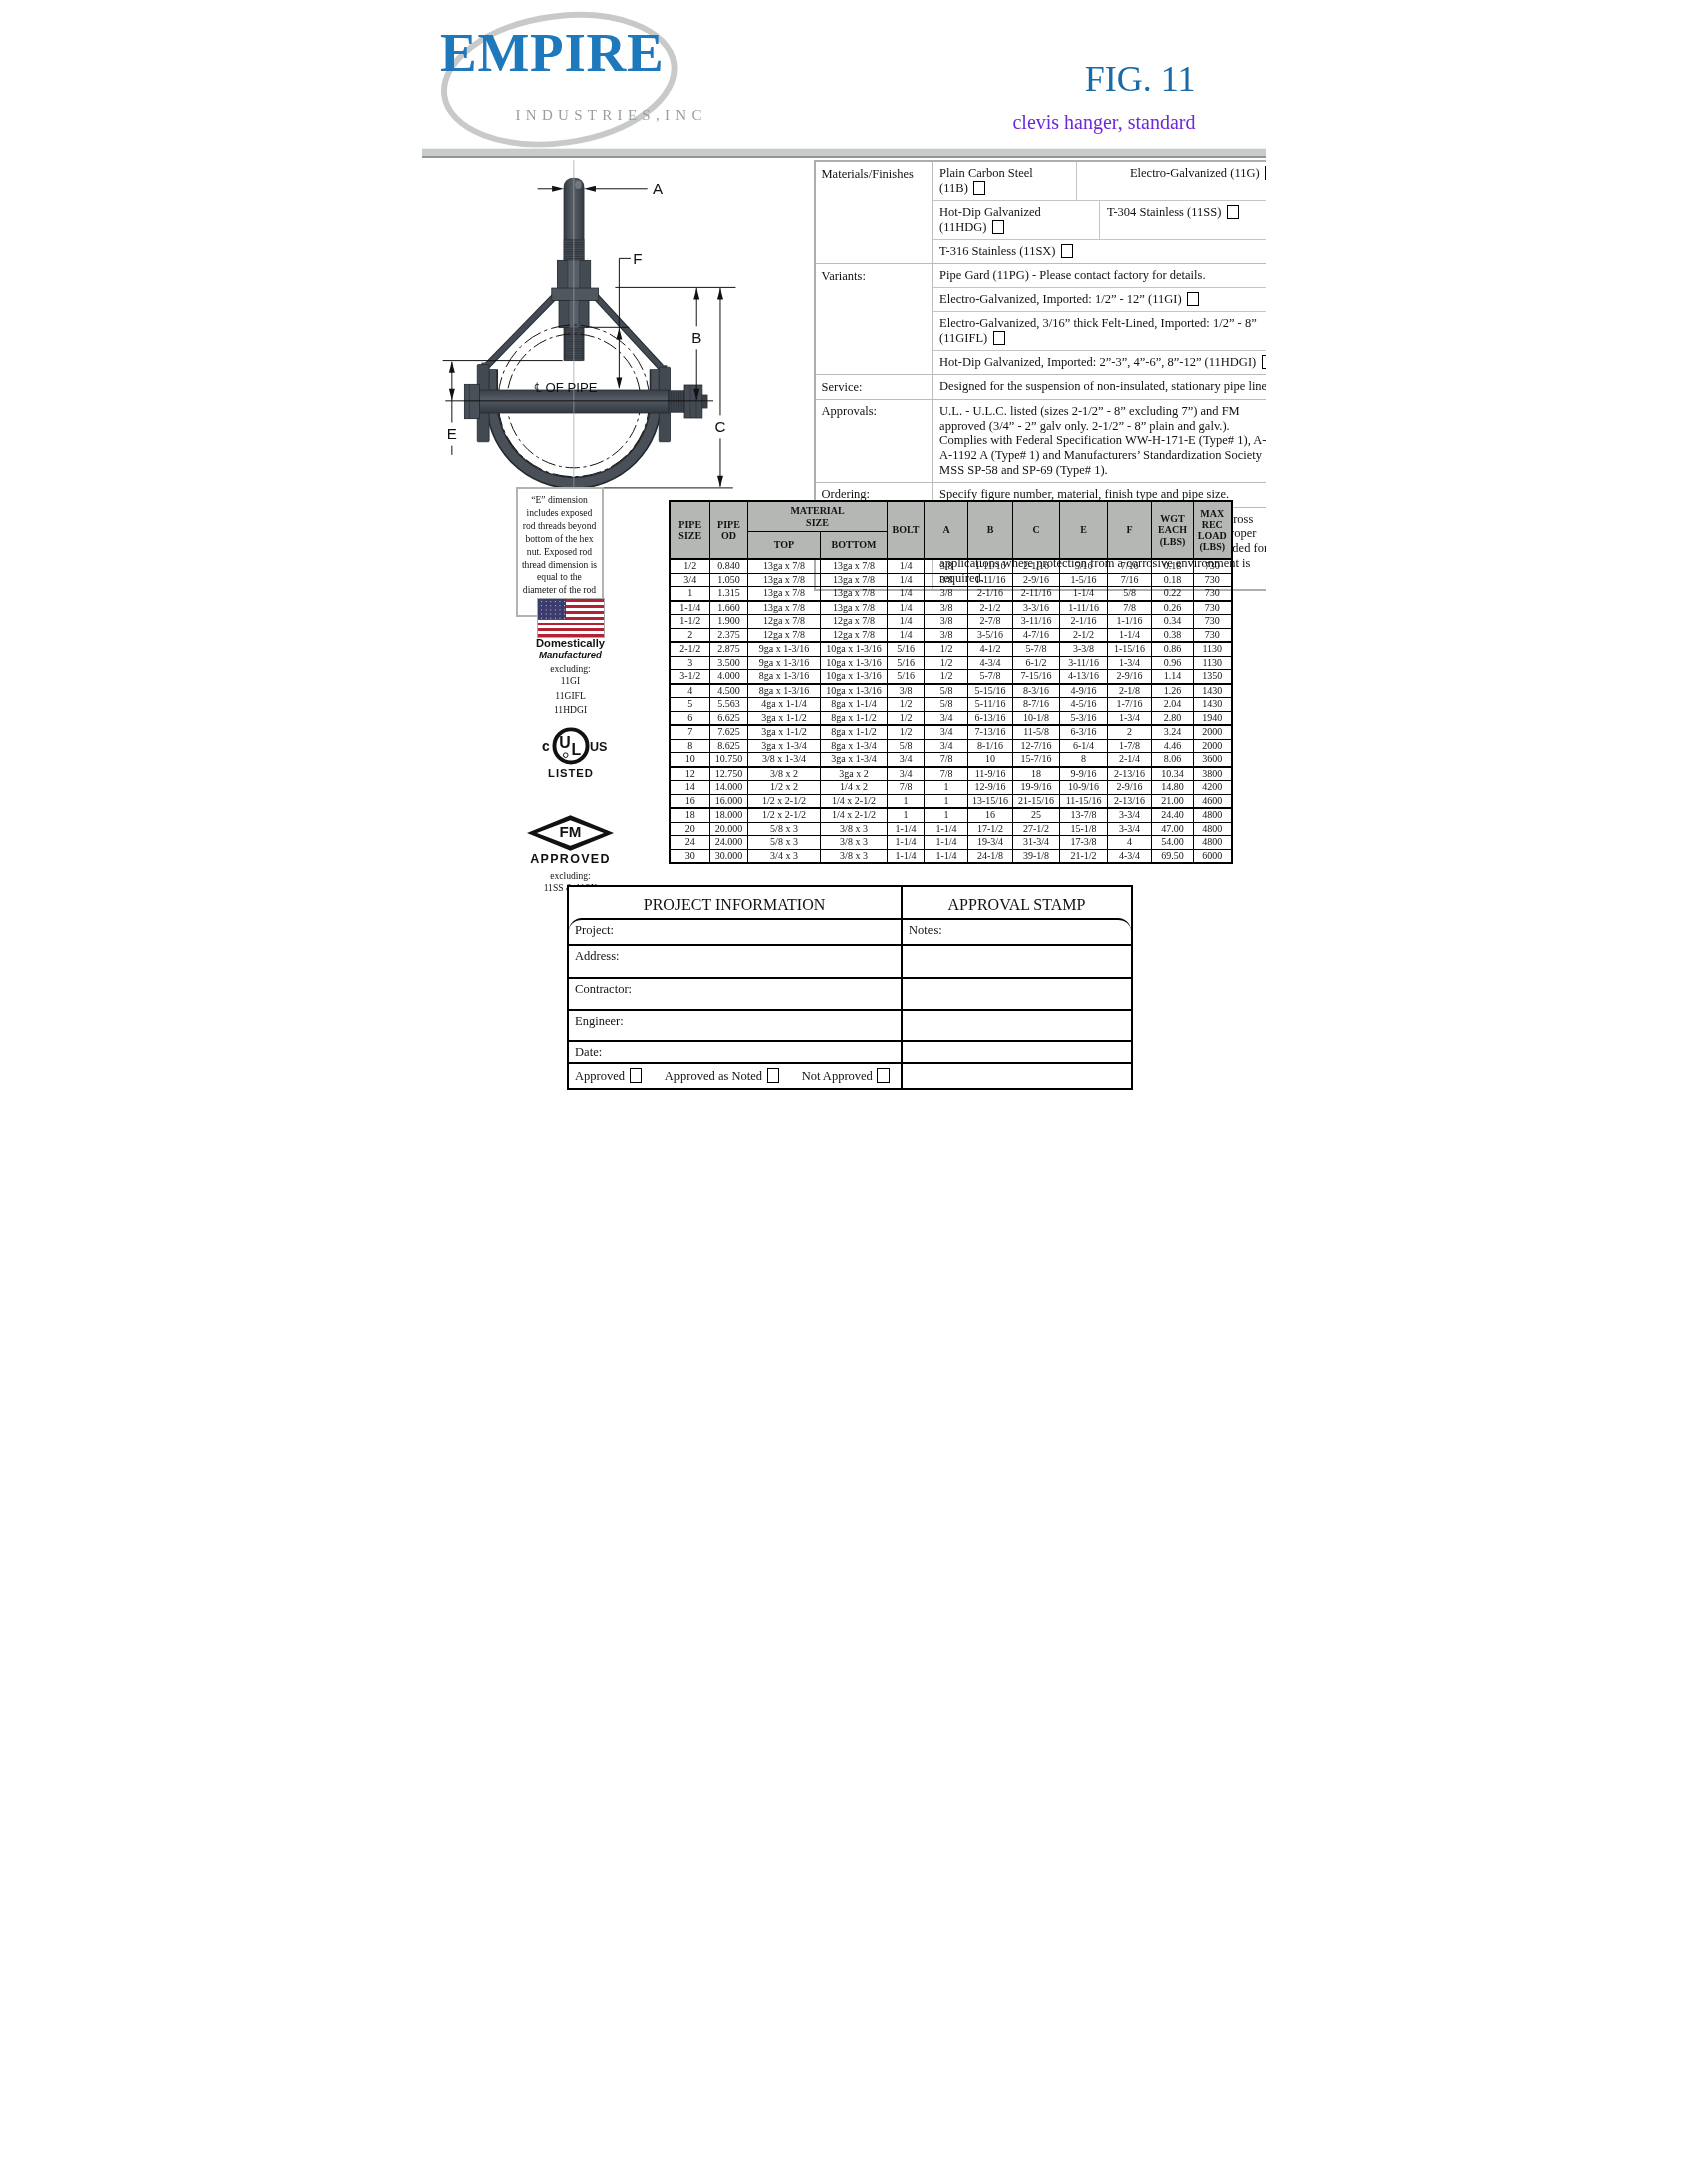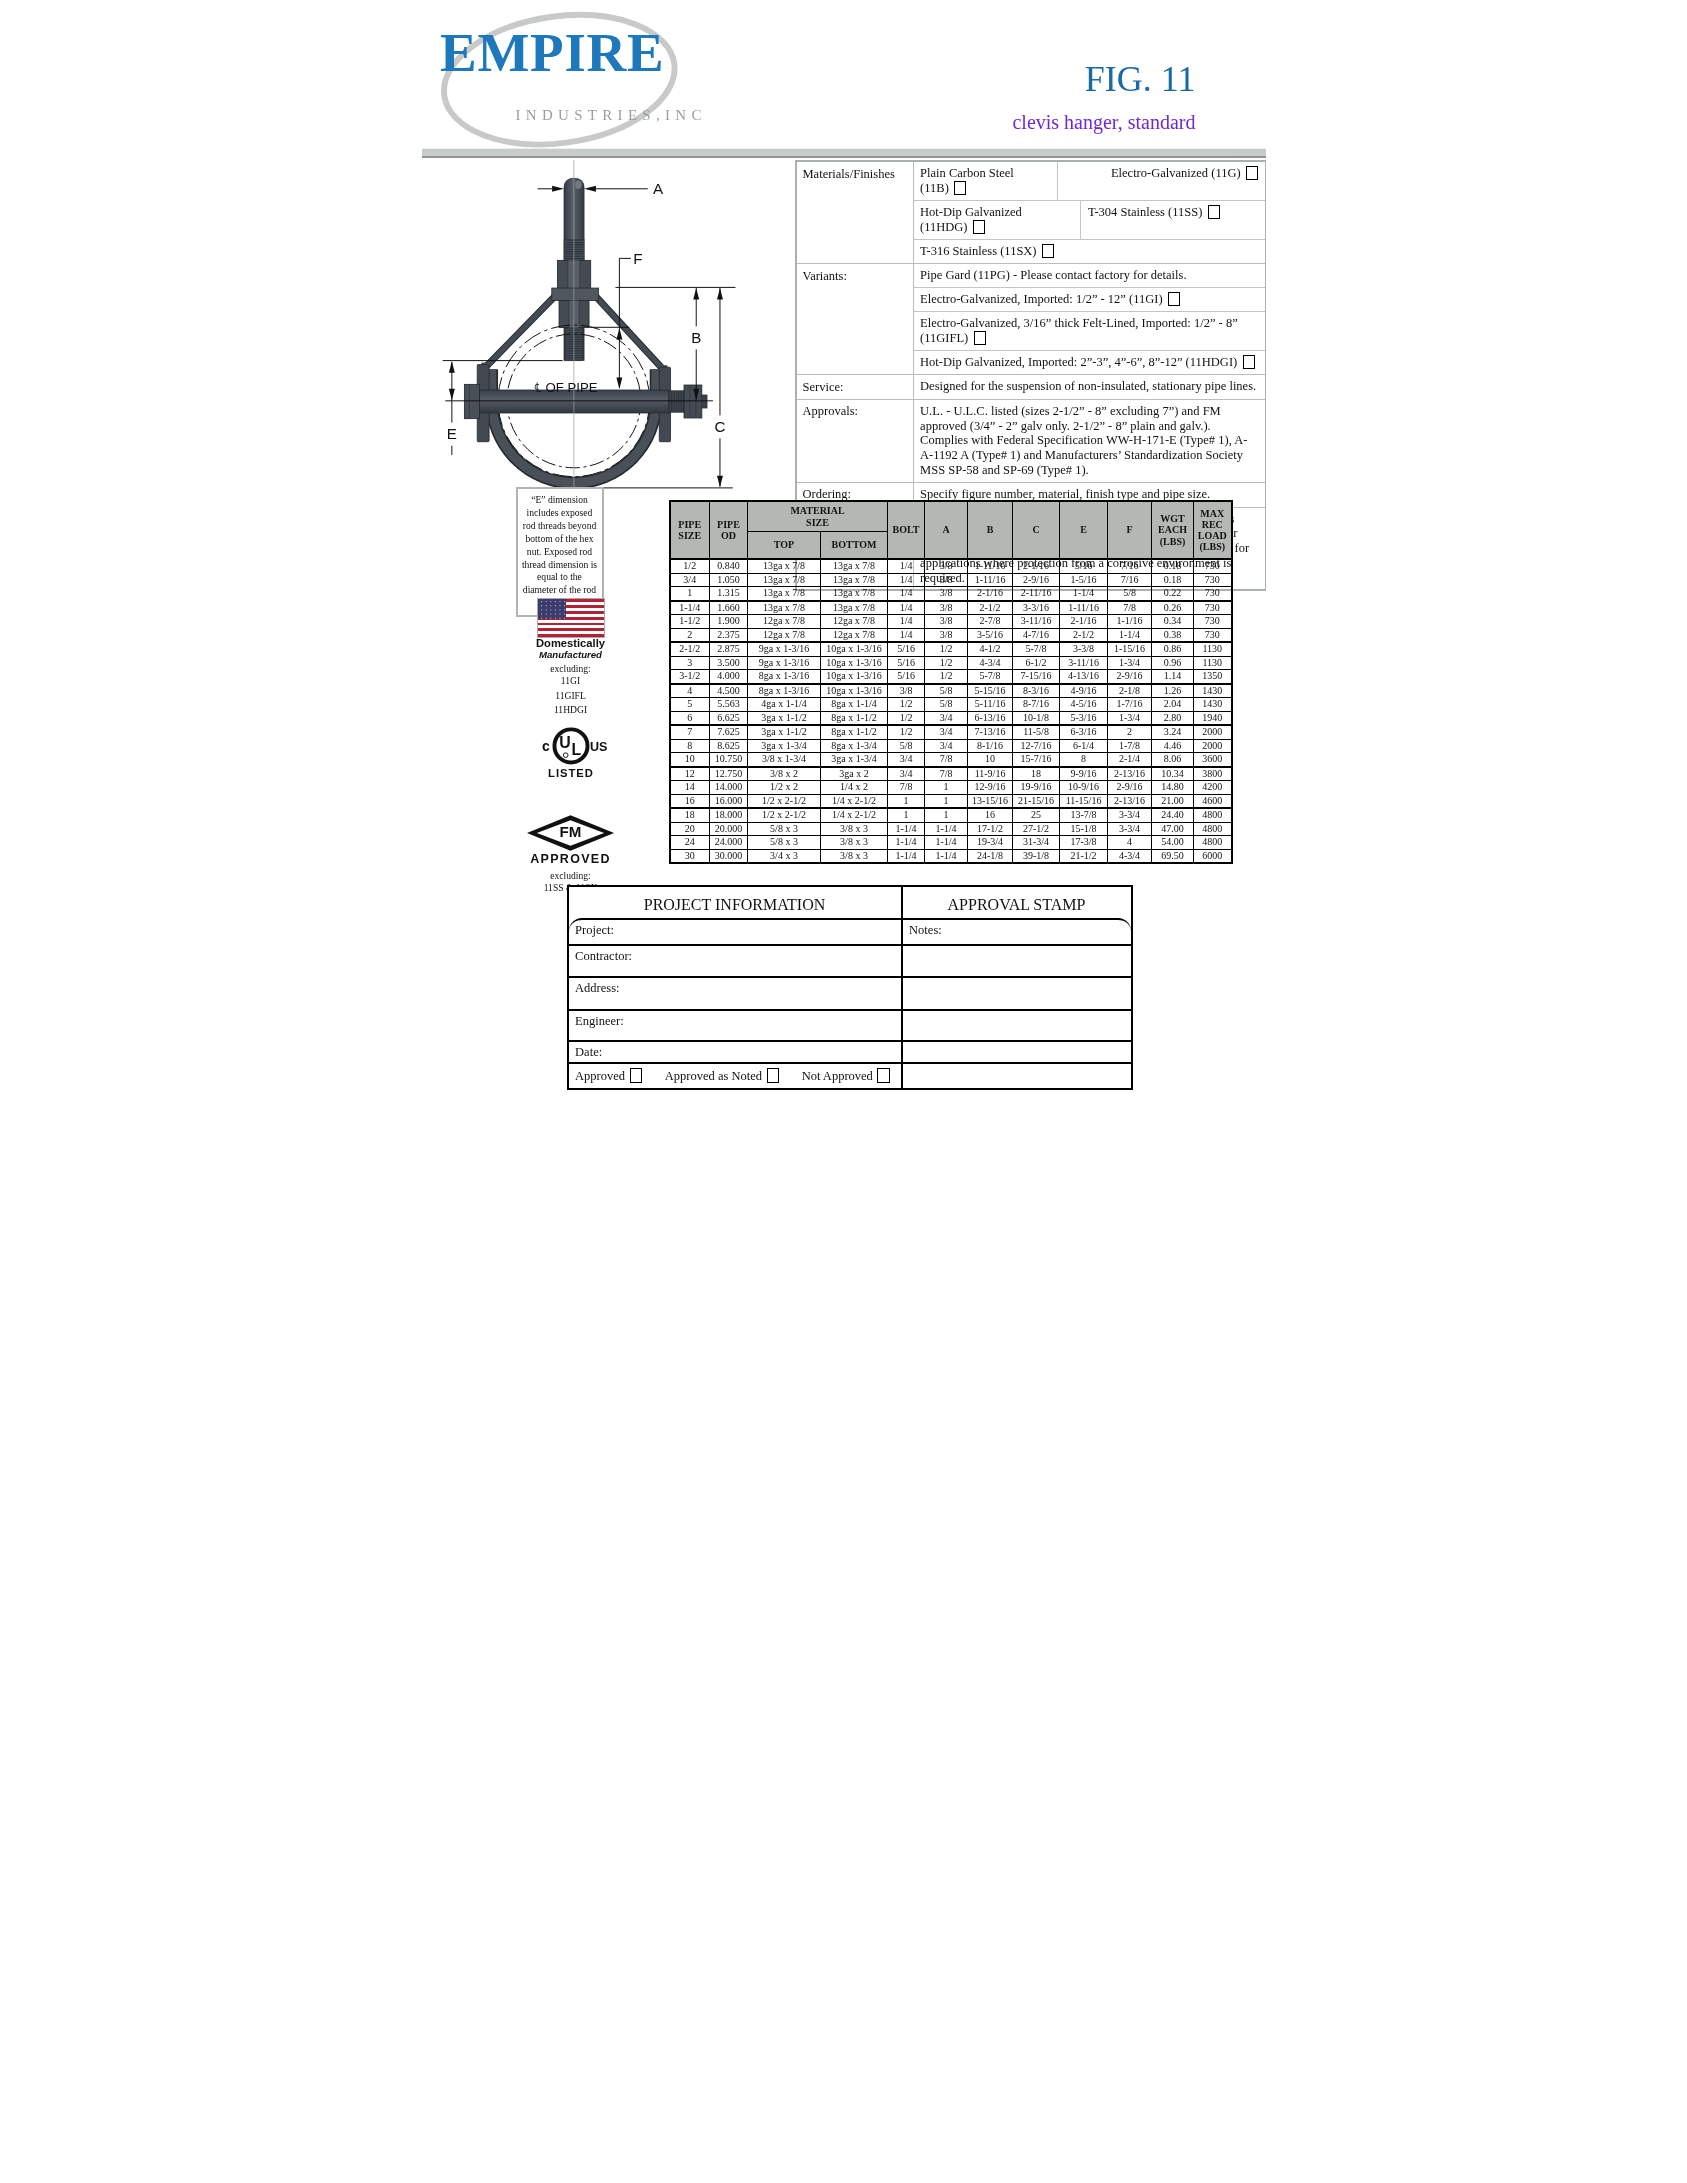--- a/index.html
+++ b/index.html
@@ -11,21 +11,21 @@
   .logo svg{position:absolute;left:0;top:0;}
   .brandname{position:absolute;left:10.6px;top:14.5px;font-family:"Liberation Serif",serif;
              font-weight:bold;font-size:55px;line-height:1;color:#1e79bc;letter-spacing:0.7px;}
   .brandsub{position:absolute;left:86px;top:96px;font-size:15px;color:#999f9f;letter-spacing:5.3px;}
   .figttl{position:absolute;right:70px;top:53px;font-size:36px;color:#196ba6;line-height:1;}
   .figsub{position:absolute;right:70px;top:104px;font-size:20px;color:#6d28d9;line-height:1;}
   .rule{position:absolute;left:0;right:0;top:140px;height:6.6px;background:#c7cbc9;
         border-top:1.3px solid #eceeed;border-bottom:2px solid #8f9693;}
 
   
-  .ipanel{position:absolute;left:373px;top:152px;width:468px;border:2px solid #aab0ad;background:#fff;
+  .ipanel{position:absolute;left:392px;top:152px;width:468px;border:2px solid #aab0ad;background:#fff;
           font-size:12.5px;line-height:1.18;}
   .irow{display:flex;border-bottom:1.3px solid #b9bdba;}
   .irow:last-child{border-bottom:none;}
   .ilabel{width:117px;flex:0 0 117px;border-right:1.3px solid #b9bdba;padding:4.6px 6px;box-sizing:border-box;}
   .ilines{flex:1;min-width:0;display:flex;flex-direction:column;}
   .iline{border-bottom:1.3px solid #c3c7c4;padding:4px 6.6px;}
   .iline:last-child{border-bottom:none;}
   .iline.multi{display:flex;padding:0;gap:10px;}
   .iline.multi .icell{padding:4px 6.6px;box-sizing:border-box;}
   .iline.multi .icell + .icell{border-left:1.3px solid #c3c7c4;}
@@ -678,26 +678,26 @@
   <div class="pform">
     <div class="frow">
       <div class="fcl fhead">PROJECT INFORMATION</div>
       <div class="fcr fhead">APPROVAL STAMP</div>
     </div>
 
   <div class="frow" style="min-height: 24px; border-radius: 13px;">
         <div class="fcl"><span class="flabel">Project:</span></div>
         <div class="fcr"><span class="flabel">Notes:</span></div>
       </div>
+      <div class="frow" style="min-height: 31px;">
+        <div class="fcl"><span class="flabel">Address:</span></div>
+        <div class="fcr"></div>
+      </div>
       <div class="frow" style="min-height: 30px;">
         <div class="fcl"><span class="flabel">Contractor:</span></div>
-        <div class="fcr"></div>
-      </div>
-      <div class="frow" style="min-height: 31px;">
-        <div class="fcl"><span class="flabel">Address:</span></div>
         <div class="fcr"></div>
       </div>
       <div class="frow" style="min-height: 29px;">
         <div class="fcl"><span class="flabel">Engineer:</span></div>
         <div class="fcr"></div>
       </div>
       <div class="frow" style="min-height: 18.5px;">
         <div class="fcl"><span class="flabel">Date:</span></div>
         <div class="fcr"></div>
       </div>

